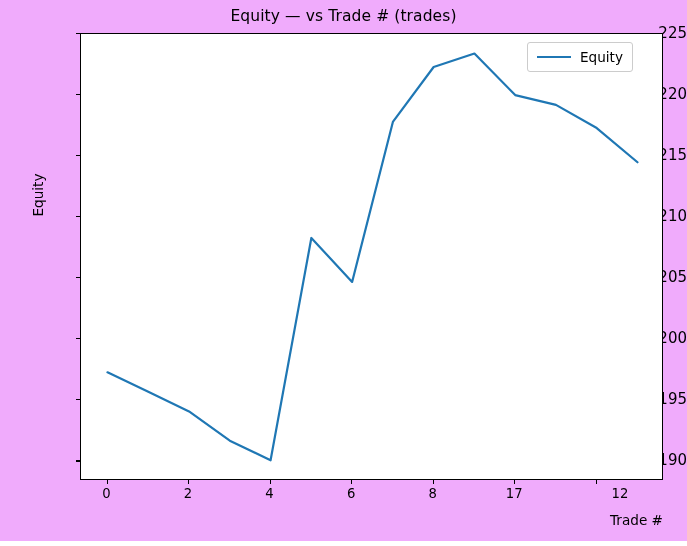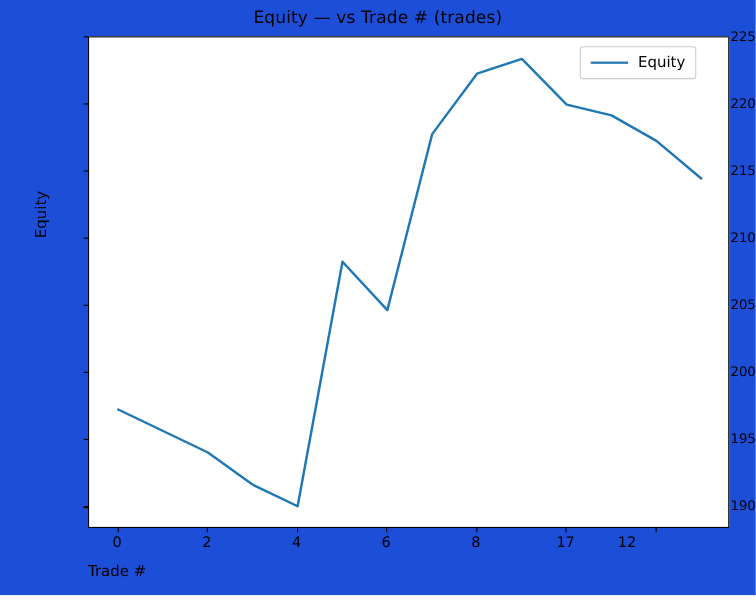--- a/index.html
+++ b/index.html
@@ -10,21 +10,21 @@
   body {
     width: 687px;
     height: 546px;
     font-family: "DejaVu Sans", sans-serif;
     overflow: hidden;
   }
   #figure {
     position: relative;
     width: 687px;
     height: 541px;
-    background: #1d4ed8;
+    background: #f0abfc;
   }
   #chart-title {
     position: absolute;
     left: 0;
     top: 7px;
     width: 687px;
     text-align: center;
     font-size: 15.5px;
     color: #000000;
     letter-spacing: 0.1px;
@@ -46,21 +46,21 @@
     top: 0;
     width: 583px;
     height: 447px;
     display: block;
   }
   .ytick-label {
     position: absolute;
     right: 0;
     width: 62px;
     text-align: right;
-    font-size: 12px;
+    font-size: 15px;
     color: #000000;
     transform: translateY(-50%);
     line-height: 1;
   }
   .ytick-mark {
     position: absolute;
     width: 4px;
     height: 1.1px;
     background: #000000;
     left: 76px;
@@ -78,21 +78,21 @@
     top: 480px;
     width: 1.1px;
     height: 4px;
     background: #000000;
   }
   #xlabel {
     position: absolute;
     left: 80px;
     top: 512px;
     width: 583px;
-    text-align: left;
+    text-align: right;
     font-size: 13.6px;
     color: #000000;
   }
   #ylabel {
     position: absolute;
     left: -32px;
     top: 187px;
     width: 140px;
     text-align: center;
     font-size: 13.6px;
@@ -155,21 +155,21 @@
       <div class="xtick-label" style="left: 188.038px;">2</div>
       <div class="xtick-mark" style="left: 188.038px;"></div>
       <div class="xtick-label" style="left: 269.577px;">4</div>
       <div class="xtick-mark" style="left: 269.577px;"></div>
       <div class="xtick-label" style="left: 351.115px;">6</div>
       <div class="xtick-mark" style="left: 351.115px;"></div>
       <div class="xtick-label" style="left: 432.654px;">8</div>
       <div class="xtick-mark" style="left: 432.654px;"></div>
       <div class="xtick-label" style="left: 514.192px;">17</div>
       <div class="xtick-mark" style="left: 514.192px;"></div>
-      <div class="xtick-label" style="left: 570px;">12</div>
+      <div class="xtick-label" style="left: 620px;">12</div>
       <div class="xtick-mark" style="left: 595.731px;"></div>
     </div>
 
   <div id="plot-area">
     <svg id="plot-svg" viewBox="0 0 583 447" preserveAspectRatio="none">
       <polyline id="equity-line" fill="none" stroke="#1f77b4" stroke-width="2.2" stroke-linejoin="round" stroke-linecap="round" points="26.50,338.30 67.27,357.84 108.04,377.39 148.81,406.70 189.58,426.24 230.35,203.96 271.12,247.93 311.88,87.93 352.65,32.98 393.42,19.54 434.19,61.07 474.96,70.84 515.73,94.04 556.50,128.24"></polyline>
     </svg>
   </div>
 
   <div id="xlabel">Trade #</div>

